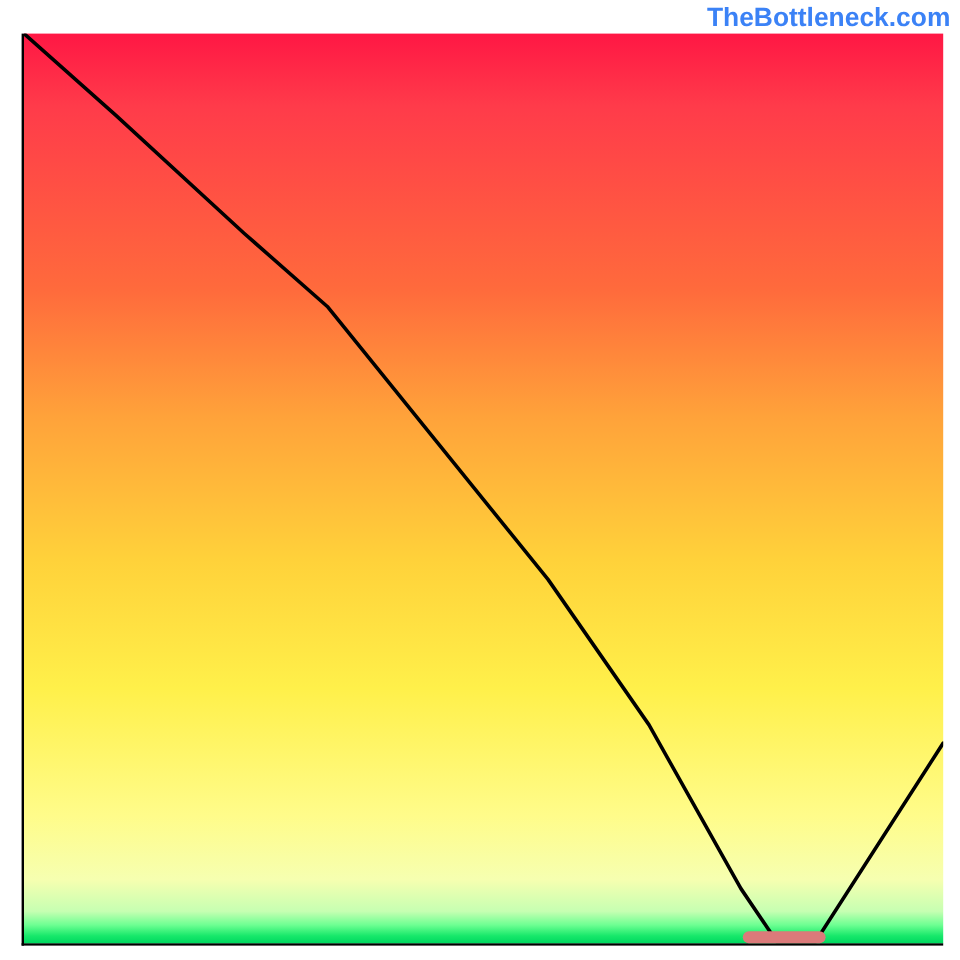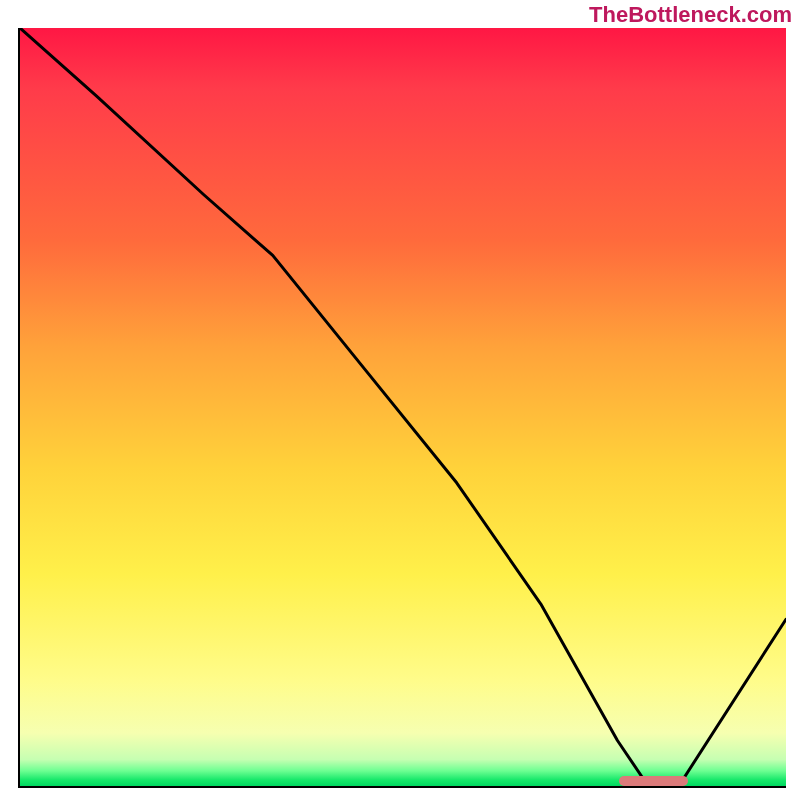--- a/index.html
+++ b/index.html
@@ -15,21 +15,21 @@
     position: relative;
     width: 800px;
     height: 800px;
   }
   .watermark {
     position: absolute;
     top: 2px;
     right: 8px;
     font-size: 22px;
     font-weight: bold;
-    color: #be185d;
+    color: #3b82f6;
     letter-spacing: 0px;
     user-select: none;
   }
   .plot-area {
     position: absolute;
     left: 18px;
     top: 28px;
     width: 768px;
     height: 760px;
     border-left: 2px solid #000;

